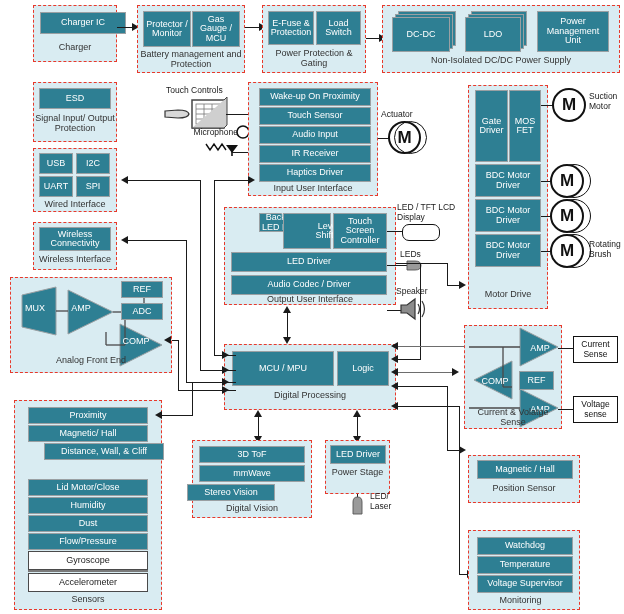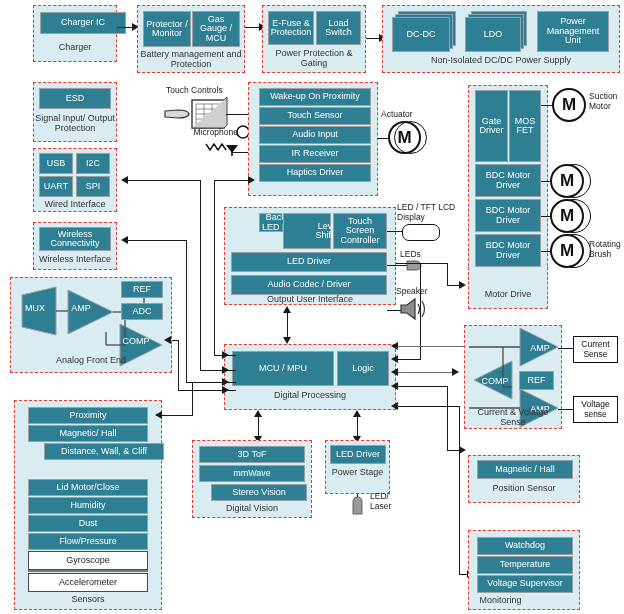--- a/index.html
+++ b/index.html
@@ -160,20 +160,21 @@
     <line x1="26" y1="3" x2="26" y2="14" stroke="#111" stroke-width="1.6"></line>
   </svg>
   <div class="ln lnh" style="left:232px;top:152px;width:30px;"></div>
 
   <div class="grp" style="left:248px;top:82px;width:130px;height:114px;"></div>
   <div class="blk" style="left:259px;top:88px;width:112px;height:18px;">Wake-up On Proximity</div>
   <div class="blk" style="left:259px;top:107px;width:112px;height:18px;">Touch Sensor</div>
   <div class="blk" style="left:259px;top:126px;width:112px;height:18px;">Audio Input</div>
   <div class="blk" style="left:259px;top:145px;width:112px;height:18px;">IR Receiver</div>
   <div class="blk" style="left:259px;top:164px;width:112px;height:18px;">Haptics Driver</div>
+  <div class="cap" style="left:248px;top:183px;width:130px;height:12px;">Input User Interface</div>
 
   <div class="lbl" style="left:381px;top:110px;width:48px;">Actuator</div>
   <div class="ln lnh" style="left:378px;top:138px;width:12px;"></div>
   <div class="motor" style="left:388px;top:121px;width:33px;height:33px;">M</div>
   <div class="mshadow" style="left:394px;top:121px;width:33px;height:33px;"></div>
 
   <div class="grp" style="left:224px;top:207px;width:172px;height:98px;"></div>
   <div class="blk" style="left:248px;top:213px;width:50px;height:19px;margin-left:11px;">Backlight LED Driver</div>
   <div class="blk" style="left:283px;top:213px;width:48px;height:36px;padding-left:44px;">Level Shifter</div>
   <div class="blk" style="left:333px;top:213px;width:54px;height:36px;">Touch Screen Controller</div>
@@ -240,21 +241,21 @@
   <div class="ln lnh" style="left:178px;top:390px;width:58px;"></div>
   <div class="ar r" style="left:222px;top:386px;"></div>
 
   <div class="ln lnv" style="left:192px;top:382px;height:33px;"></div>
   <div class="ln lnh" style="left:162px;top:415px;width:31px;"></div>
   <div class="ar l" style="left:155px;top:411px;"></div>
 
   <div class="grp" style="left:192px;top:440px;width:120px;height:78px;"></div>
   <div class="blk" style="left:199px;top:446px;width:106px;height:17px;">3D ToF</div>
   <div class="blk" style="left:199px;top:465px;width:106px;height:17px;">mmWave</div>
-  <div class="blk" style="left:211px;top:484px;width:96px;height:17px;text-align:right;">Stereo Vision</div>
+  <div class="blk" style="left:187px;top:484px;width:88px;height:17px;text-align:right;">Stereo Vision</div>
   <div class="cap" style="left:192px;top:502px;width:120px;height:14px;">Digital Vision</div>
 
   <div class="grp" style="left:325px;top:440px;width:65px;height:54px;"></div>
   <div class="blk" style="left:330px;top:445px;width:56px;height:19px;">LED Driver</div>
   <div class="cap" style="left:325px;top:466px;width:65px;height:14px;">Power Stage</div>
   <div class="ln lnv" style="left:357px;top:494px;height:15px;"></div>
   <svg style="left:350px;top:496px;width:16px;height:22px;">
     <path d="M3 6 Q3 1 7.5 1 Q12 1 12 6 L12 18 L3 18 Z" fill="#9a9a9a" stroke="#555" stroke-width="0.9"></path>
   </svg>
   <div class="lbl" style="left:370px;top:492px;width:36px;">LED/ Laser</div>
@@ -334,15 +335,15 @@
   <div class="ar r" style="left:467px;top:570px;"></div>
 
   <div class="grp" style="left:468px;top:455px;width:112px;height:48px;"></div>
   <div class="blk" style="left:477px;top:460px;width:96px;height:19px;">Magnetic / Hall</div>
   <div class="cap" style="left:468px;top:482px;width:112px;height:14px;">Position Sensor</div>
 
   <div class="grp" style="left:468px;top:530px;width:112px;height:80px;"></div>
   <div class="blk" style="left:477px;top:537px;width:96px;height:18px;">Watchdog</div>
   <div class="blk" style="left:477px;top:556px;width:96px;height:18px;">Temperature</div>
   <div class="blk" style="left:477px;top:575px;width:96px;height:18px;">Voltage Supervisor</div>
-  <div class="cap" style="left:441px;top:594px;width:96px;height:14px;padding-left:23px;">Monitoring</div>
+  <div class="cap" style="left:461px;top:594px;width:96px;height:14px;padding-left:23px;">Monitoring</div>
 
 </div>
 
 </body></html>

